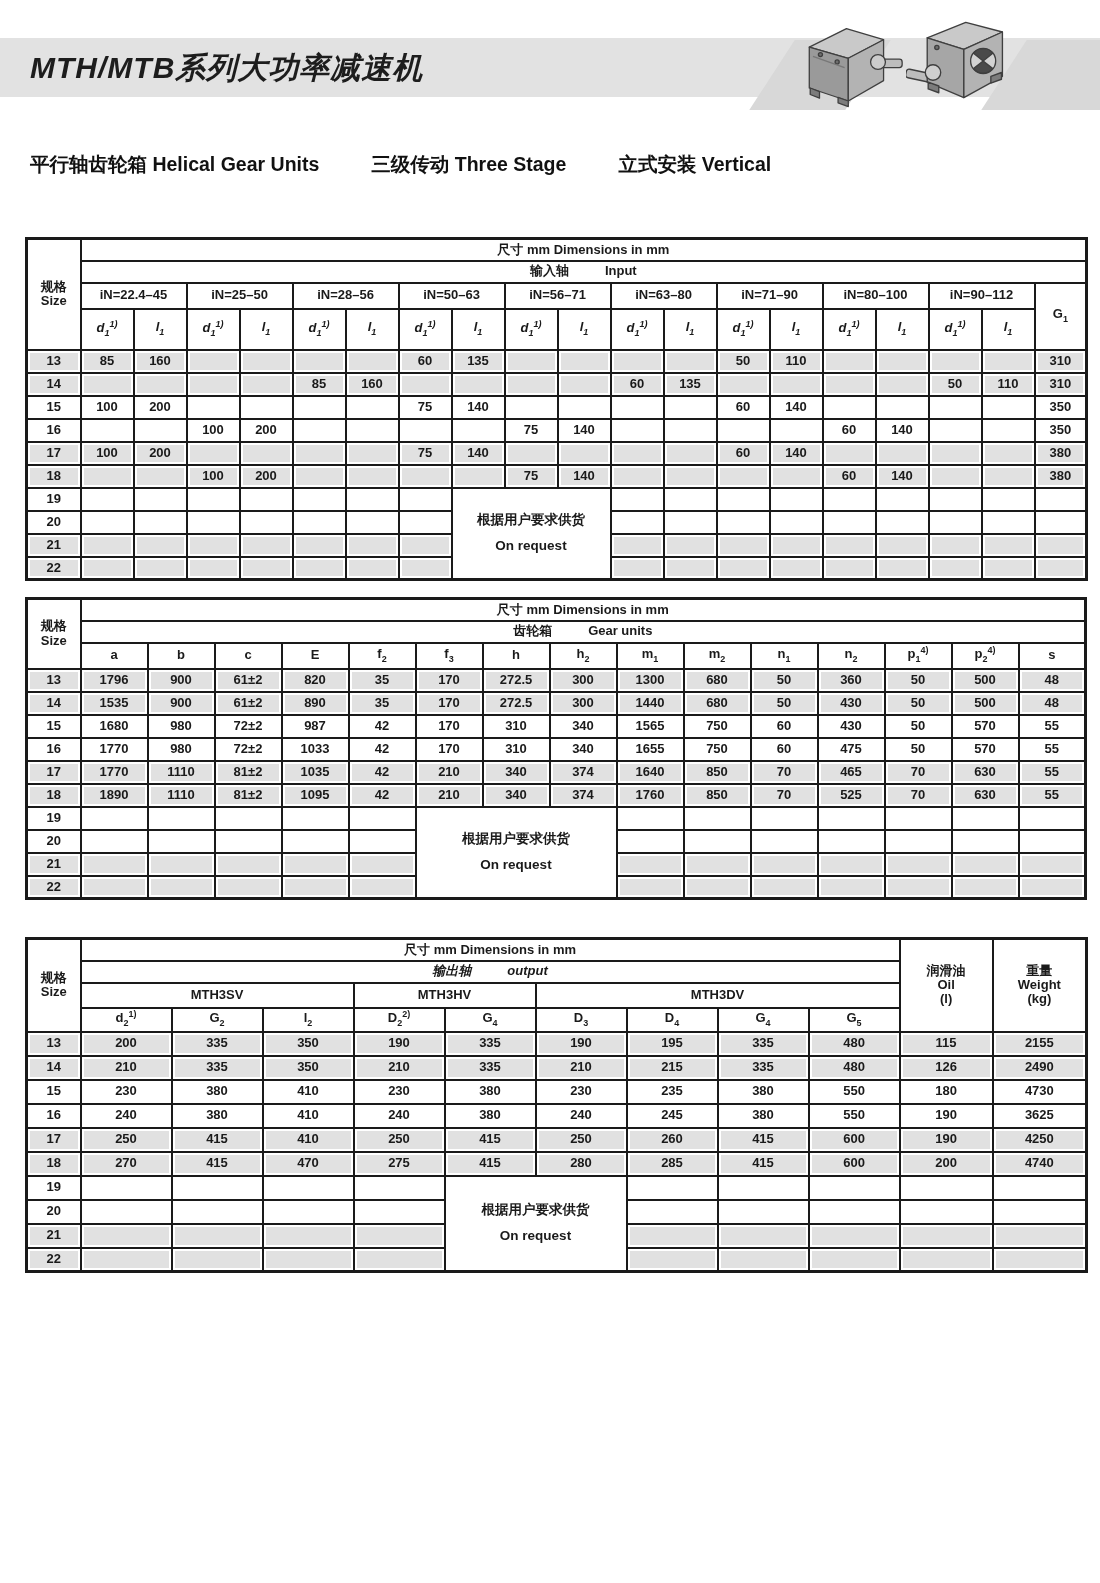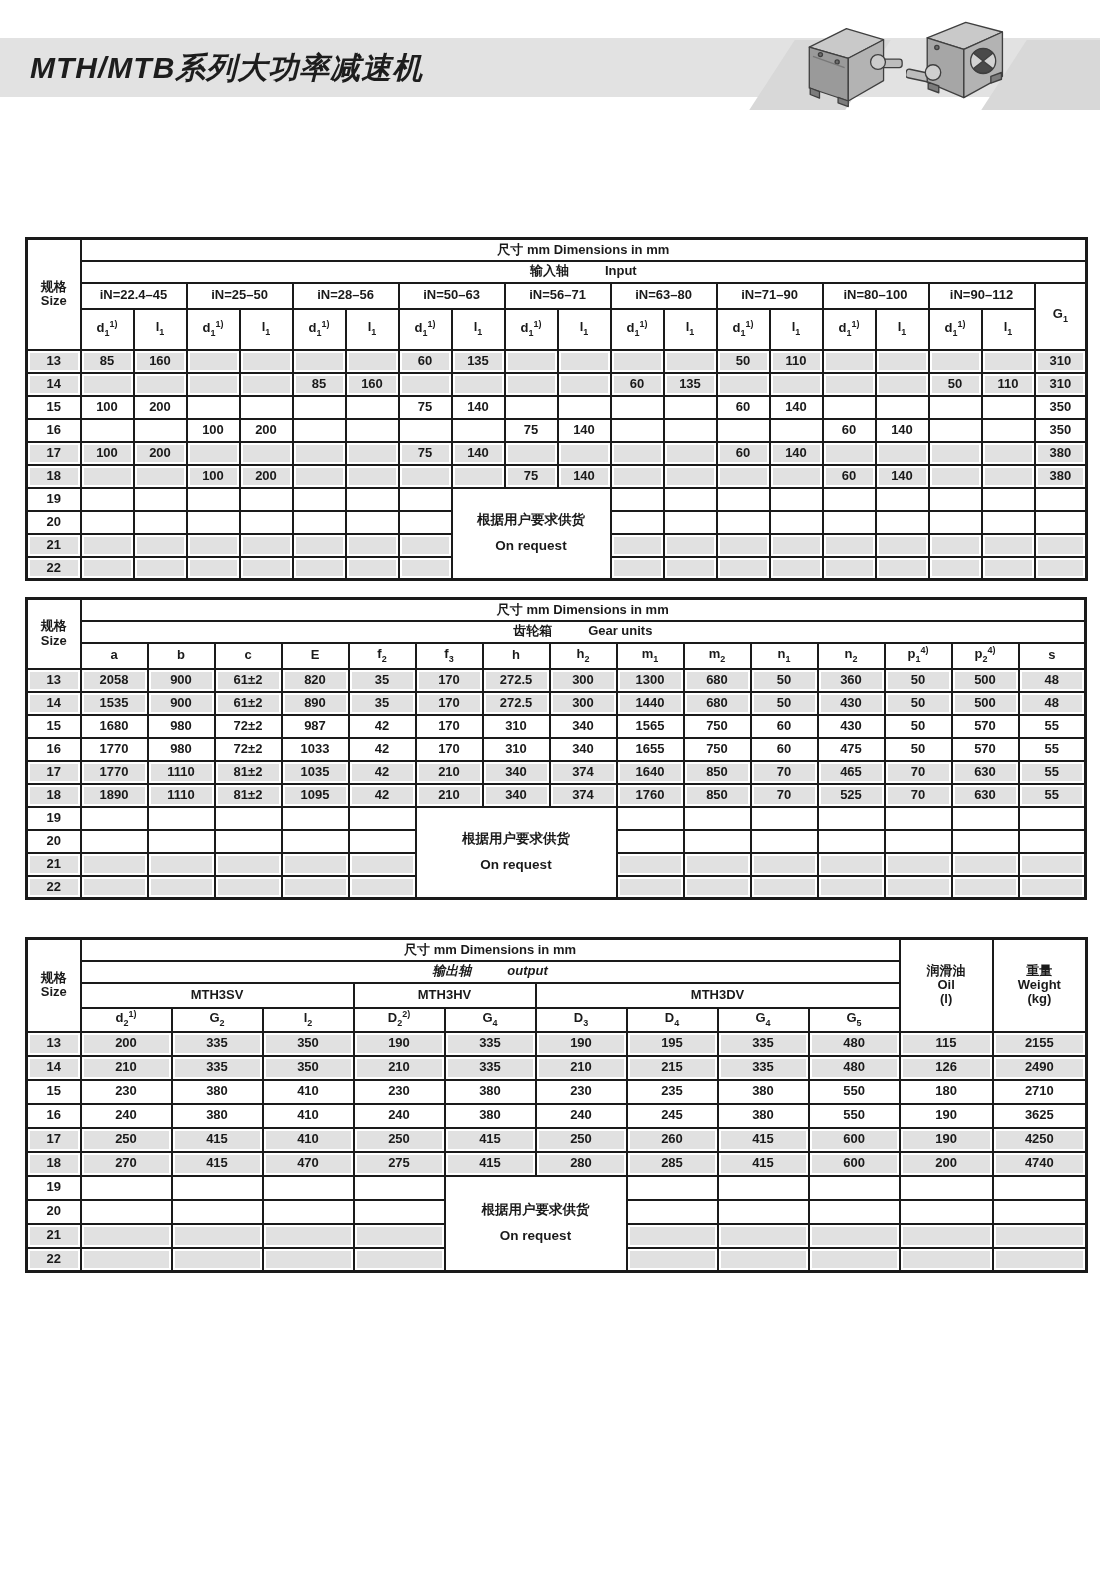--- a/index.html
+++ b/index.html
@@ -74,20 +74,25 @@
       <circle cx="28" cy="66" r="8" fill="#cfcfcf"></circle>
       <polygon points="23,76 34,80 34,87 23,83" fill="#7c7c7c"></polygon>
       <polygon points="88,70 99,66 99,73 88,77" fill="#7c7c7c"></polygon>
       <circle cx="32" cy="40" r="2.2" fill="#6e6e6e"></circle>
     </g>
   </svg>
 
   <div class="title">MTH/MTB系列大功率减速机</div>
 
   <div class="intro">
+    <div class="irow">
+      <span>平行轴齿轮箱 Helical Gear Units</span>
+      <span>三级传动 Three Stage</span>
+      <span>立式安装 Vertical</span>
+    </div>
   </div>
 
   <table class="cat-table" id="table-input">
       <colgroup>
         <col style="width: 54px;">
         <col style="width: 53px;">
         <col style="width: 53px;">
         <col style="width: 53px;">
         <col style="width: 53px;">
         <col style="width: 53px;">
@@ -119,21 +124,21 @@
           <td class="group-head" colspan="2">iN=25–50</td>
           <td class="group-head" colspan="2">iN=28–56</td>
           <td class="group-head" colspan="2">iN=50–63</td>
           <td class="group-head" colspan="2">iN=56–71</td>
           <td class="group-head" colspan="2">iN=63–80</td>
           <td class="group-head" colspan="2">iN=71–90</td>
           <td class="group-head" colspan="2">iN=80–100</td>
           <td class="group-head" colspan="2">iN=90–112</td>
           <td class="col-head" rowspan="2">G<sub>1</sub></td>
         </tr>
-        <tr style="height: 41px;">
+        <tr style="height: 41px; font-style: italic;">
           <td class="col-head">d<sub>1</sub><sup>1)</sup></td>
           <td class="col-head">l<sub>1</sub></td>
           <td class="col-head">d<sub>1</sub><sup>1)</sup></td>
           <td class="col-head">l<sub>1</sub></td>
           <td class="col-head">d<sub>1</sub><sup>1)</sup></td>
           <td class="col-head">l<sub>1</sub></td>
           <td class="col-head">d<sub>1</sub><sup>1)</sup></td>
           <td class="col-head">l<sub>1</sub></td>
           <td class="col-head">d<sub>1</sub><sup>1)</sup></td>
           <td class="col-head">l<sub>1</sub></td>
@@ -399,21 +404,21 @@
           <td class="col-head">m<sub>1</sub></td>
           <td class="col-head">m<sub>2</sub></td>
           <td class="col-head">n<sub>1</sub></td>
           <td class="col-head">n<sub>2</sub></td>
           <td class="col-head">p<sub>1</sub><sup>4)</sup></td>
           <td class="col-head">p<sub>2</sub><sup>4)</sup></td>
           <td class="col-head">s</td>
         </tr>
         <tr class="gray" style="height: 23px;">
           <td class="size-cell">13</td>
-          <td class="data">2058</td>
+          <td class="data">1796</td>
           <td class="data">900</td>
           <td class="data">61±2</td>
           <td class="data">820</td>
           <td class="data">35</td>
           <td class="data">170</td>
           <td class="data">272.5</td>
           <td class="data">300</td>
           <td class="data">1300</td>
           <td class="data">680</td>
           <td class="data">50</td>
@@ -652,21 +657,21 @@
           <td class="data">230</td>
           <td class="data">380</td>
           <td class="data">410</td>
           <td class="data">230</td>
           <td class="data">380</td>
           <td class="data">230</td>
           <td class="data">235</td>
           <td class="data">380</td>
           <td class="data">550</td>
           <td class="data">180</td>
-          <td class="data">2710</td>
+          <td class="data">4730</td>
         </tr>
         <tr style="height: 24px;">
           <td class="size-cell">16</td>
           <td class="data">240</td>
           <td class="data">380</td>
           <td class="data">410</td>
           <td class="data">240</td>
           <td class="data">380</td>
           <td class="data">240</td>
           <td class="data">245</td>

